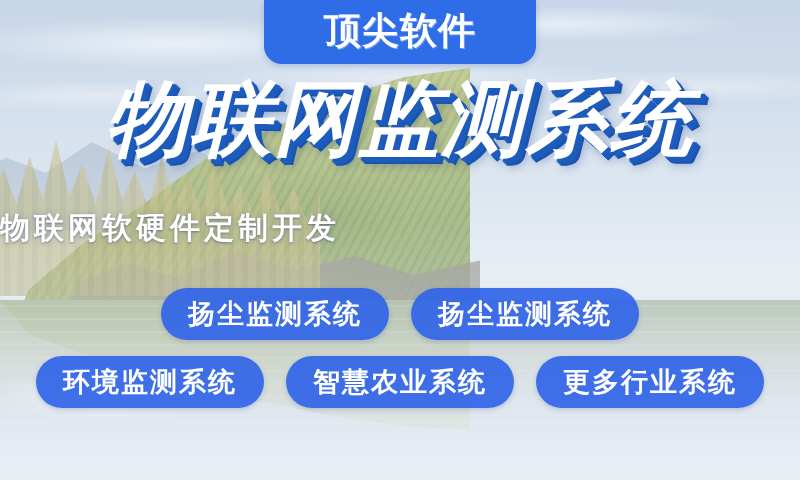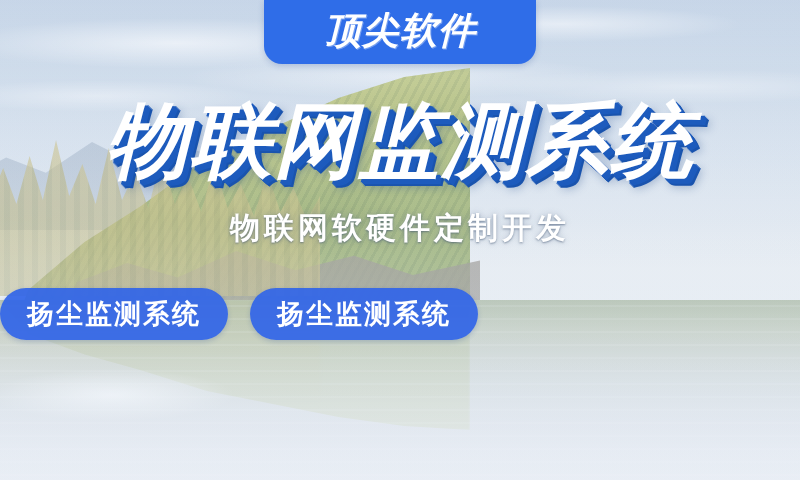--- a/index.html
+++ b/index.html
@@ -138,67 +138,66 @@
     width:272px; height:64px;
     background:#2f6de8;
     border-radius:0 0 18px 18px;
     display:flex; align-items:center; justify-content:center;
     box-shadow:0 2px 6px rgba(30,70,150,.22);
   }
   .brand-badge-text {
     color:#ffffff;
     font-size:37px;
     font-weight:bold;
-    font-style:italic;
     letter-spacing:1px;
     line-height:1;
     padding-bottom:3px;
     text-shadow:1px 1px 0 rgba(255,255,255,.35);
   }
 
   
   .main-title {
     position:absolute;
-    top:100px; left:0; right:0;
+    top:78px; left:0; right:0;
     text-align:center;
     font-size:82px;
     font-weight:bold;
     font-style:italic;
     line-height:1;
     color:#ffffff;
     letter-spacing:2px;
     text-shadow:
       3px 3px 0 #1d5bbd,
       4px 4px 0 #1d5bbd,
       5px 5px 0 #1d5bbd,
       6px 6px 0 #1a54ae,
       7px 7px 0 #1a54ae,
       8px 8px 10px rgba(20,60,130,.35);
   }
 
   
   .subtitle {
     position:absolute;
     top:208px; left:0; right:0;
-    text-align:center;
+    text-align:left;
     font-size:30px;
     font-weight:bold;
     color:#ffffff;
     letter-spacing:4px;
     text-shadow:
       0 1px 2px rgba(60,80,110,.55),
       0 0 6px rgba(90,110,140,.35);
   }
 
   
   .pill-grid {
     position:absolute;
     top:288px; left:0; right:0;
     display:flex;
-    flex-direction:row;
+    flex-direction:column;
     gap:16px;
     align-items:center;
   }
   .pill-row {
     display:flex;
     gap:22px;
     justify-content:center;
   }
   .pill {
     width:228px; height:52px;
@@ -247,17 +246,28 @@
 
       <div class="pill-row">
         <div class="pill">
           <span>扬尘监测系统</span>
         </div>
         <div class="pill">
           <span>扬尘监测系统</span>
         </div>
       </div>
 
+      <div class="pill-row">
+        <div class="pill">
+          <span>环境监测系统</span>
+        </div>
+        <div class="pill">
+          <span>智慧农业系统</span>
+        </div>
+        <div class="pill">
+          <span>更多行业系统</span>
+        </div>
+      </div>
 
     </div>
 
   </div>
 </div>
 
 </body></html>

